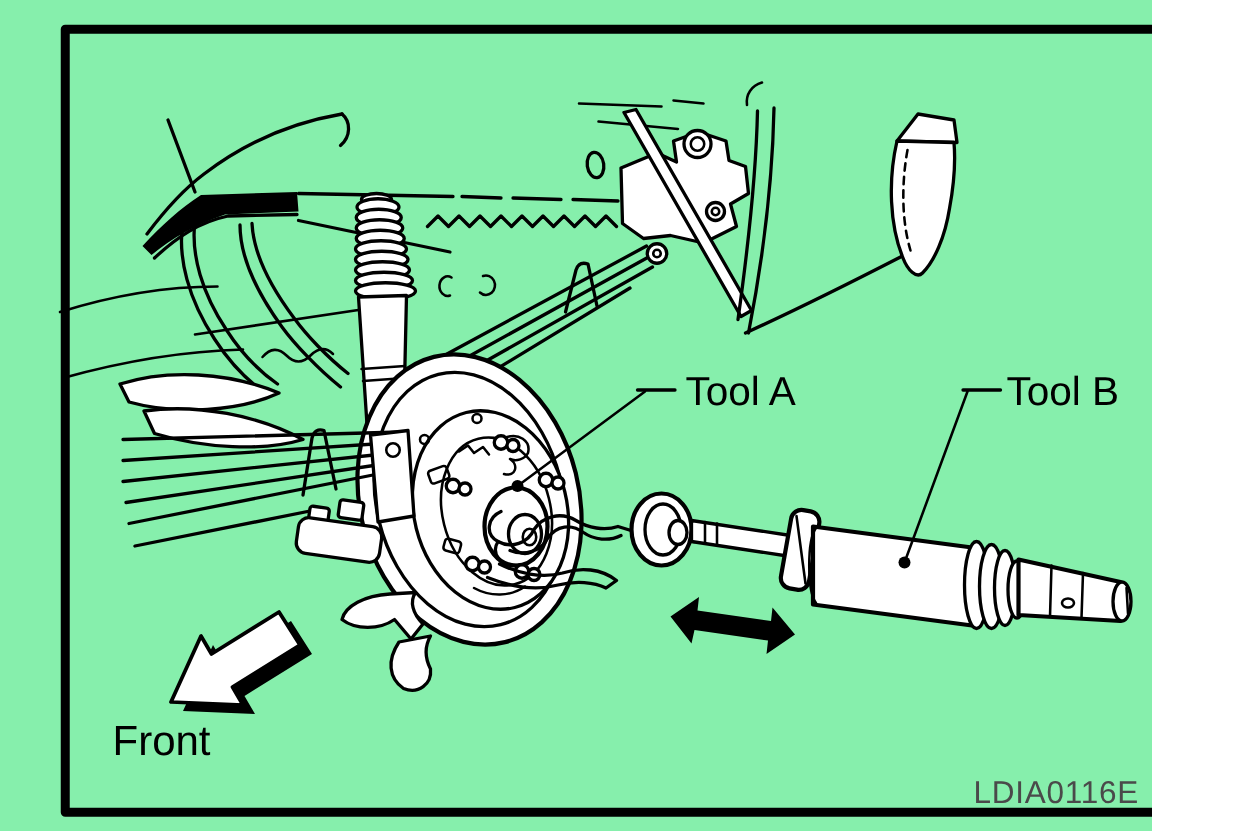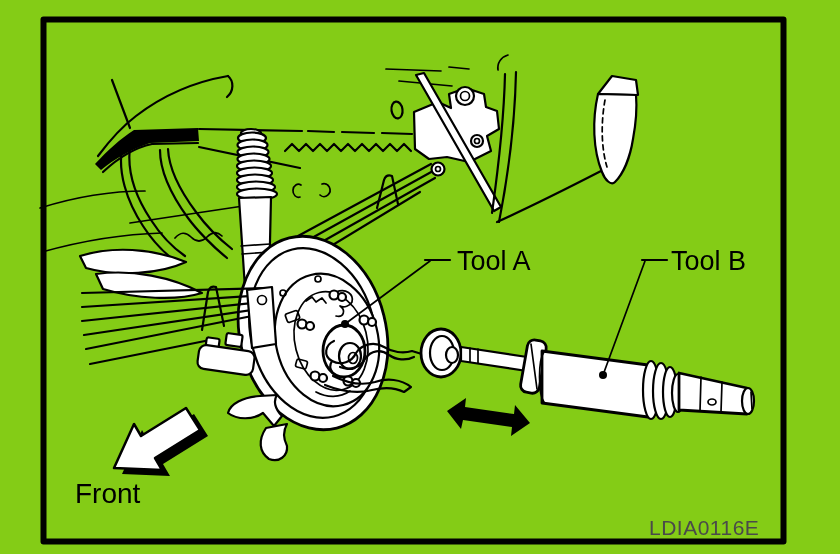--- a/index.html
+++ b/index.html
@@ -1,16 +1,16 @@
 <!DOCTYPE html>
 <html><head>
 <meta charset="utf-8">
 <style>
   html,body{margin:0;padding:0;background:#fff;}
-  .canvas{position:relative;width:840px;height:554px;background:#84cc16;overflow:hidden;
+  .canvas{position:relative;width:768px;height:554px;background:#86efac;overflow:hidden;
           font-family:"Liberation Sans", sans-serif;}
   svg{display:block;}
   svg *{stroke-linecap:round;stroke-linejoin:round;}
   .ln{stroke:#000;fill:none;stroke-width:2.2;}
   .thin{stroke:#000;fill:none;stroke-width:1.7;}
   .wh{fill:#ffffff;stroke:#000;stroke-width:2.2;}
   .wh3{fill:#ffffff;stroke:#000;stroke-width:2.8;}
   .blk{fill:#000000;stroke:none;}
   .lbl{font-family:"Liberation Sans", sans-serif;font-size:27px;fill:#000;}
   .front-lbl{font-family:"Liberation Sans", sans-serif;font-size:28px;fill:#000;}

